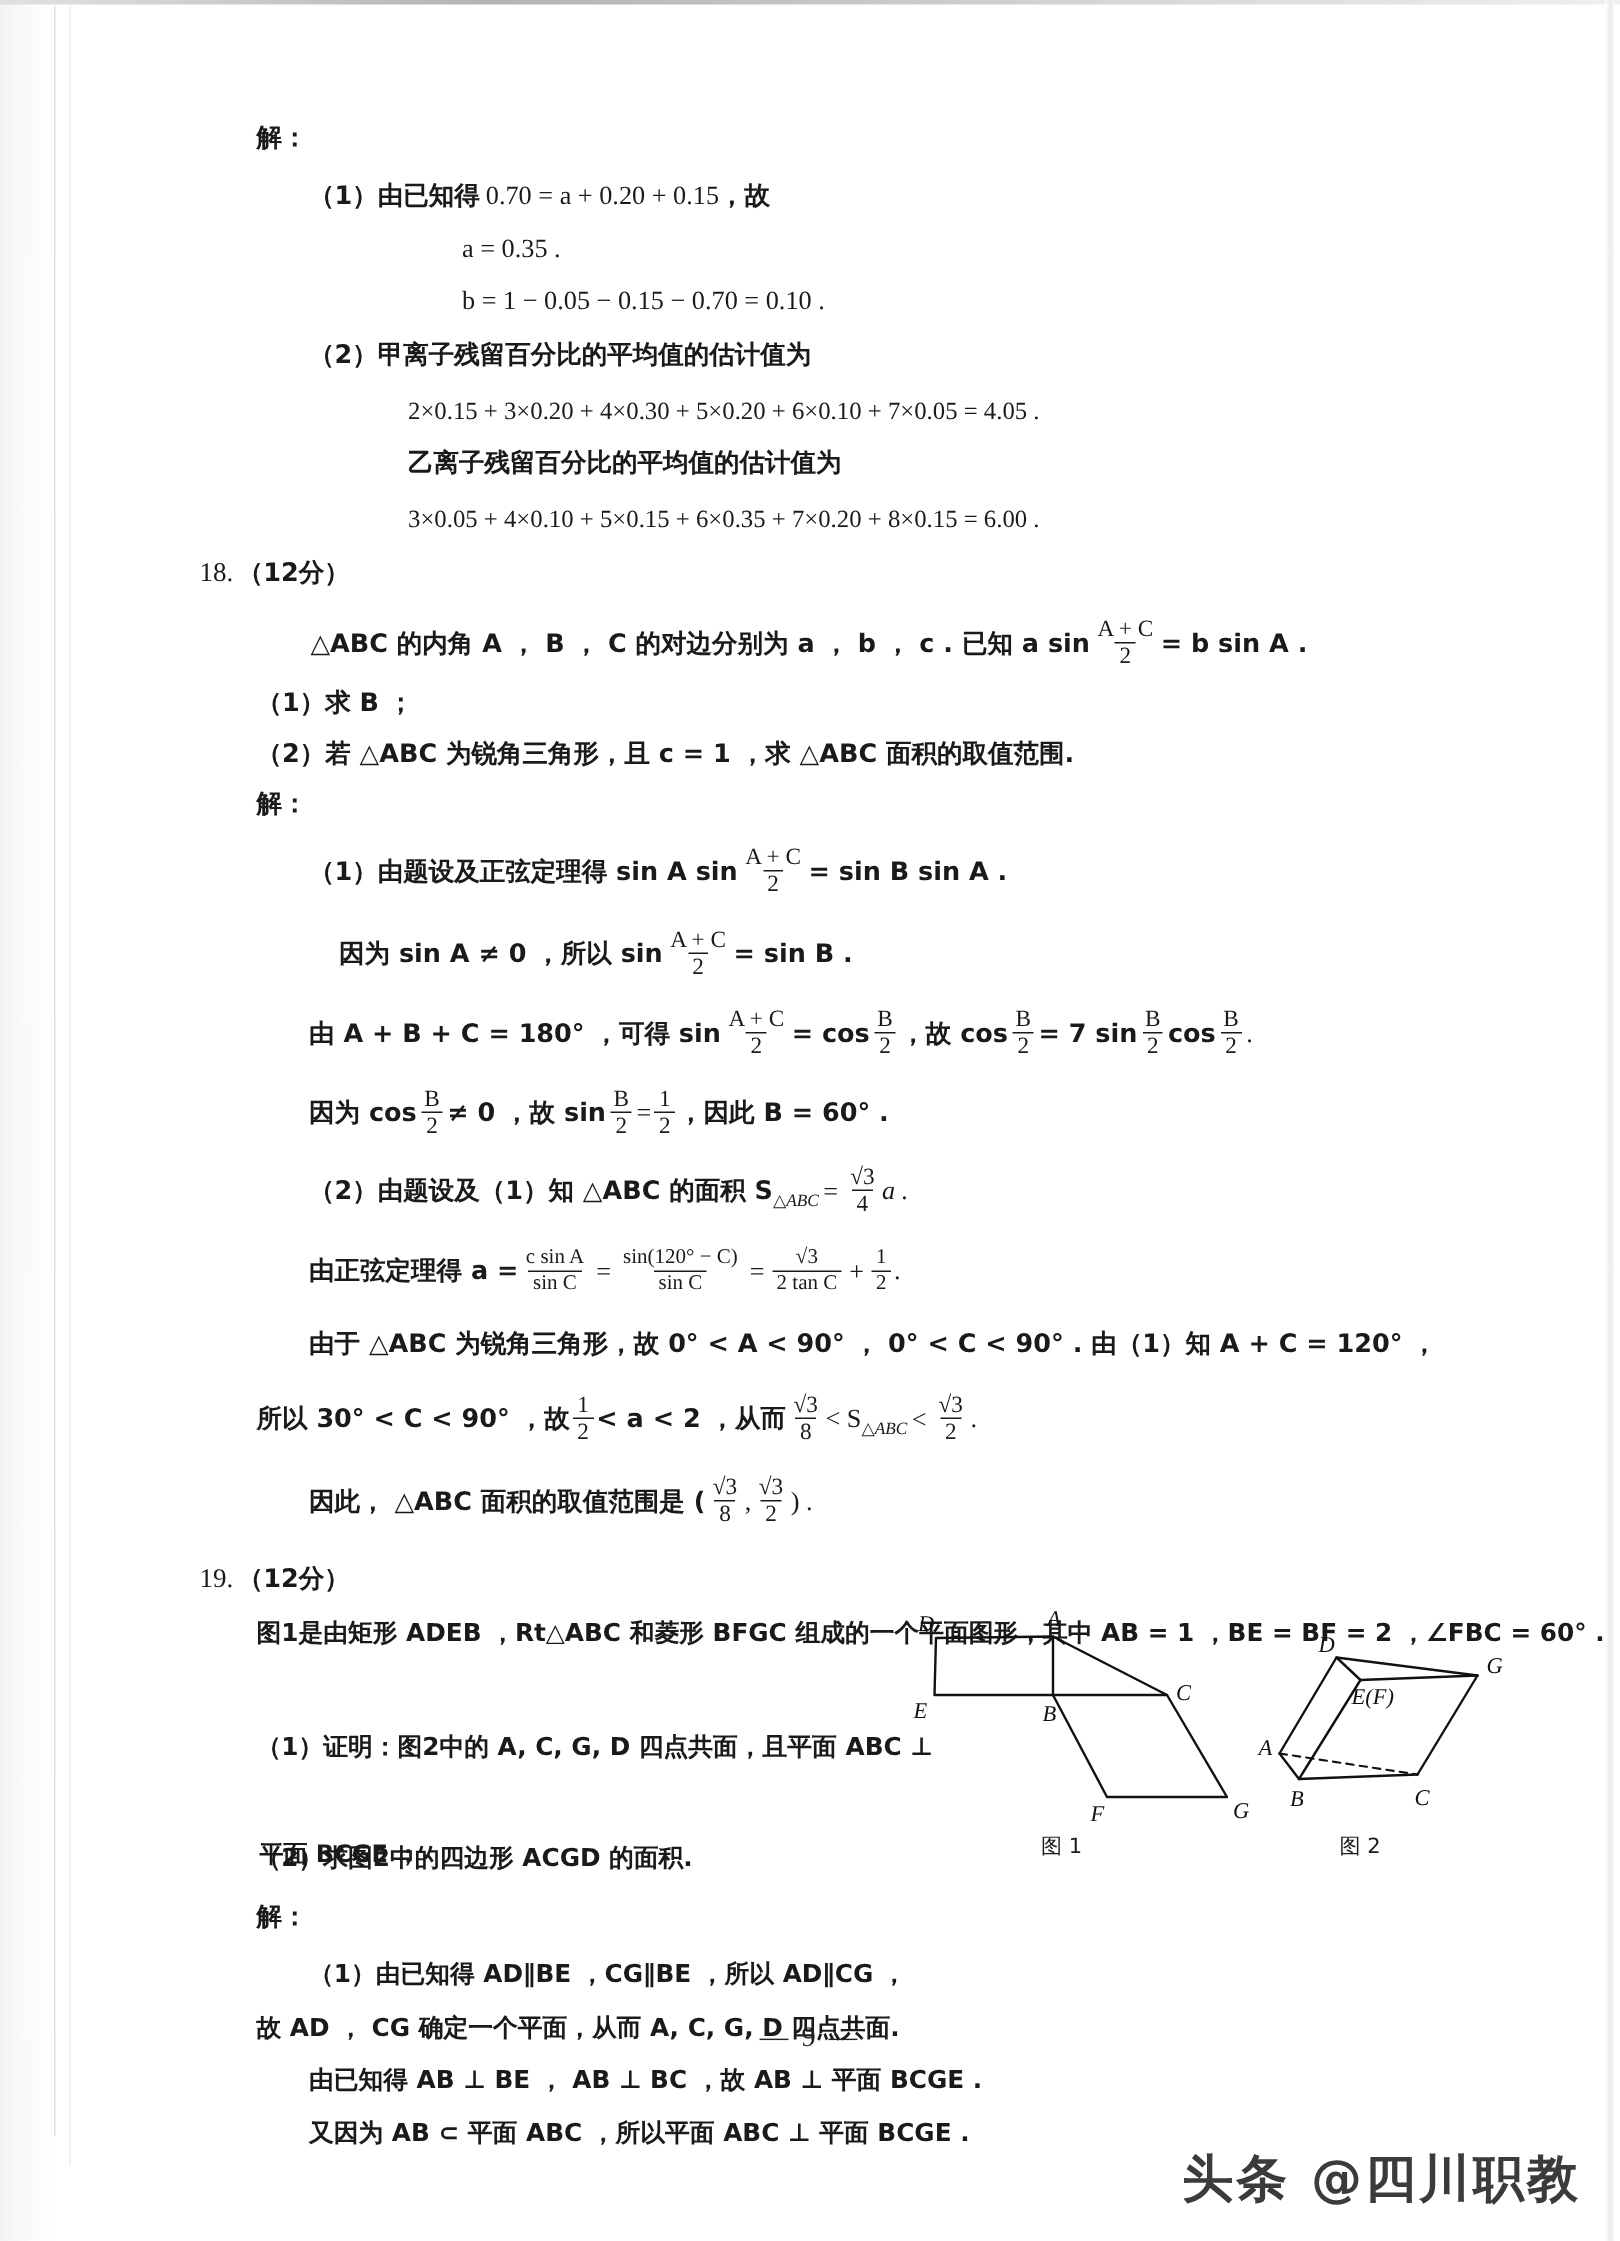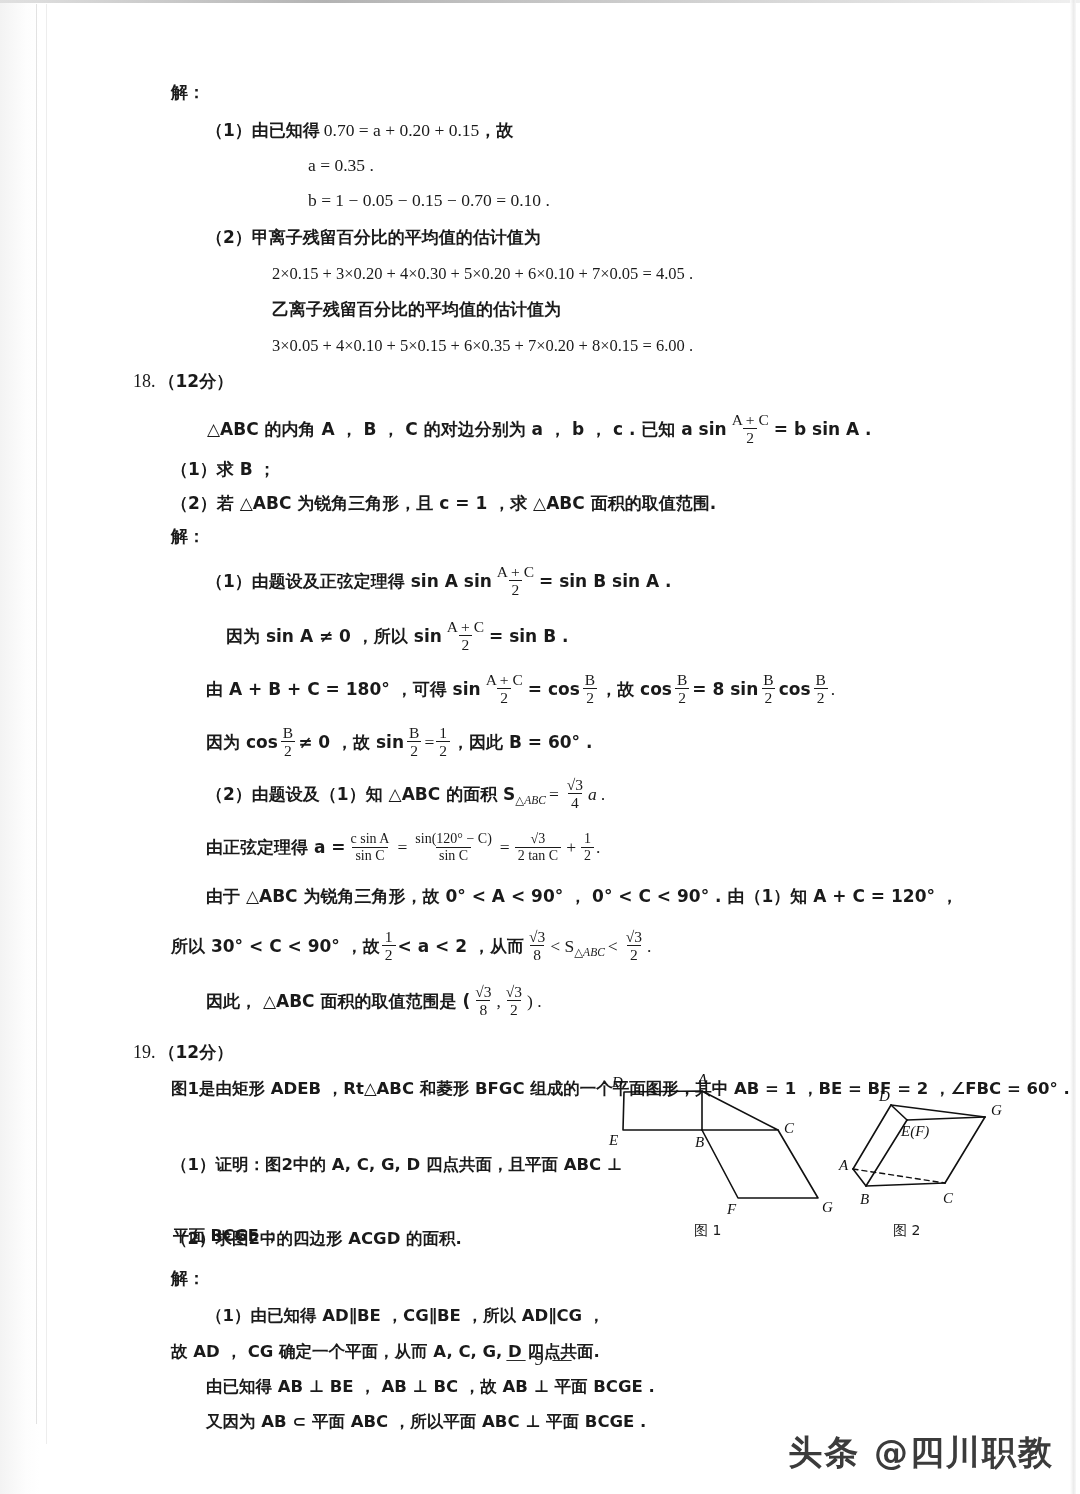--- a/index.html
+++ b/index.html
@@ -120,21 +120,21 @@
   <div class="ln" style="left:206px;top:673px;">
     <span class="cn">由 A + B + C = 180° ，可得 sin</span><span class="frac">
         <span class="num mt">A + C</span>
         <span class="den mt">2</span>
       </span><span class="cn">= cos</span><span class="frac">
         <span class="num mt">B</span>
         <span class="den mt">2</span>
       </span><span class="cn">，故 cos</span><span class="frac">
         <span class="num mt">B</span>
         <span class="den mt">2</span>
-      </span><span class="cn">= 8 sin</span><span class="frac">
+      </span><span class="cn">= 7 sin</span><span class="frac">
         <span class="num mt">B</span>
         <span class="den mt">2</span>
       </span><span class="cn">cos</span><span class="frac">
         <span class="num mt">B</span>
         <span class="den mt">2</span>
       </span><span class="mt">.</span>
   </div>
 
   <div class="ln" style="left:206px;top:726px;text-align:center;">
     <span class="cn">因为 cos</span><span class="frac">

